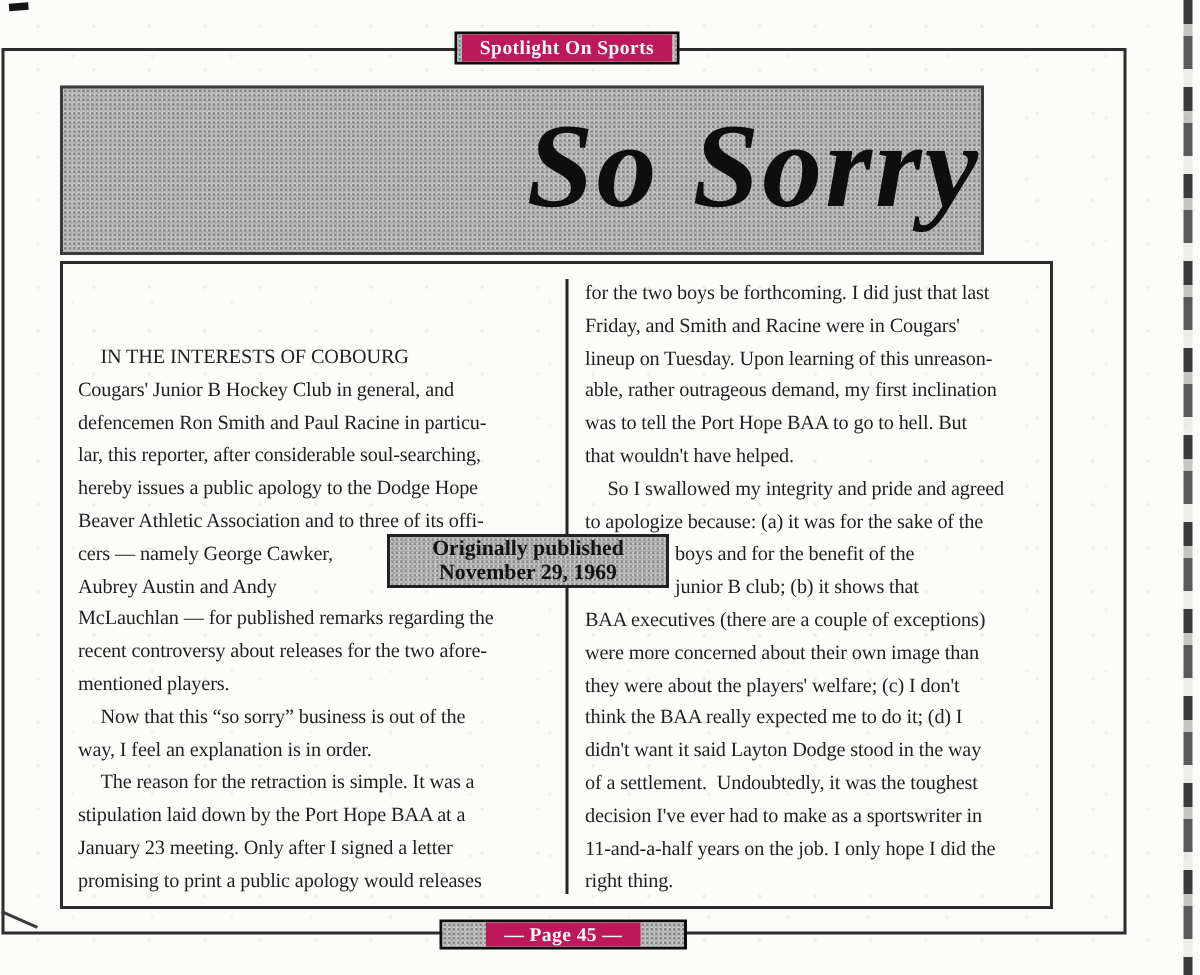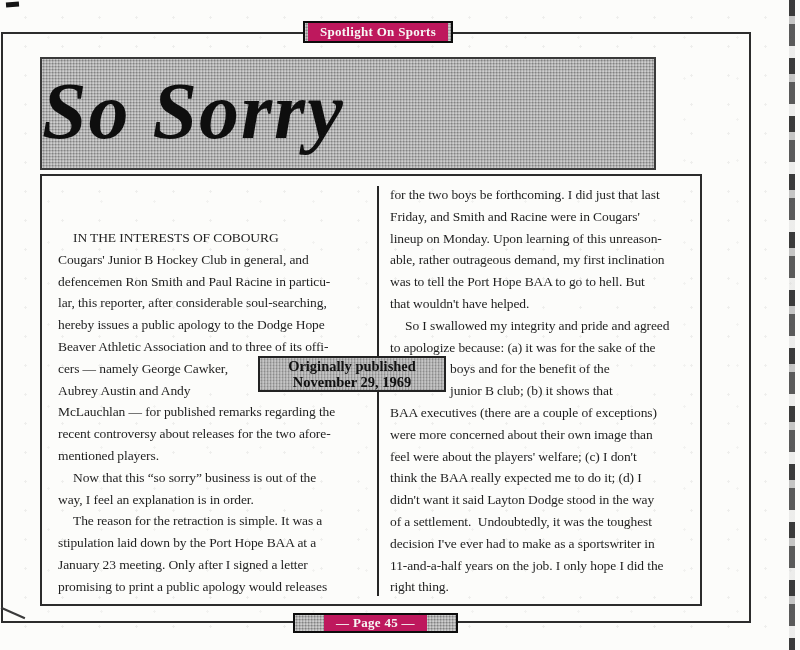--- a/index.html
+++ b/index.html
@@ -41,33 +41,33 @@
     background:#be185d; color:#f7f7f5; font-weight:bold;
     padding:0 12px; height:100%; display:flex; align-items:center;
     letter-spacing:0.3px; white-space:nowrap;
   }
   .badge.hdr { left:303px; top:21px;  width:150px; height:22px; font-size:13px; }
   .badge.ftr { left:293px; top:613px; width:165px; height:20px; font-size:13px; }
   
   .title-box {
     position:absolute; left:40px; top:57px; width:616px; height:113px;
     border:2px solid #3a3a3a;
-    display:flex; align-items:center; justify-content:flex-start; z-index:2;
+    display:flex; align-items:center; justify-content:flex-end; z-index:2;
   }
   .title-text {
     font-style:italic; font-weight:bold; font-size:80px; line-height:1;
     color:#0e0e0e; letter-spacing:2px; padding-bottom:6px;
   }
   
   .content-box {
     position:absolute; left:40px; top:174px; width:662px; height:432px;
     border:2px solid #2c2c2c; background:transparent; z-index:1;
   }
   .col { position:absolute; font-size:13.5px; letter-spacing:-0.1px; color:#1f1f1f; }
-  .col-left  { left:58px;  top:230px; width:314px; }
+  .col-left  { left:52px;  top:230px; width:314px; }
   .col-right { left:390px; top:187px; width:302px; }
   .ln { height:21.8px; white-space:pre; text-align:left; }
   .ln.i { padding-left:15px; }
   .ln.w { padding-left:60px; }
   .col-rule {
     position:absolute; left:377px; top:186px; width:2px; height:410px;
     background:#262626; z-index:1;
   }
   
   .inset-box {
@@ -127,31 +127,31 @@
     <div class="ln i">Now that this “so sorry” business is out of the</div>
     <div class="ln">way, I feel an explanation is in order.</div>
     <div class="ln i">The reason for the retraction is simple. It was a</div>
     <div class="ln">stipulation laid down by the Port Hope BAA at a</div>
     <div class="ln">January 23 meeting. Only after I signed a letter</div>
     <div class="ln">promising to print a public apology would releases</div>
   </div>
 <div class="col col-right">
     <div class="ln">for the two boys be forthcoming. I did just that last</div>
     <div class="ln">Friday, and Smith and Racine were in Cougars'</div>
-    <div class="ln">lineup on Monday. Upon learning of this unreason-</div>
+    <div class="ln">lineup on Tuesday. Upon learning of this unreason-</div>
     <div class="ln">able, rather outrageous demand, my first inclination</div>
     <div class="ln">was to tell the Port Hope BAA to go to hell. But</div>
     <div class="ln">that wouldn't have helped.</div>
     <div class="ln i">So I swallowed my integrity and pride and agreed</div>
     <div class="ln">to apologize because: (a) it was for the sake of the</div>
     <div class="ln w">boys and for the benefit of the</div>
     <div class="ln w">junior B club; (b) it shows that</div>
     <div class="ln">BAA executives (there are a couple of exceptions)</div>
     <div class="ln">were more concerned about their own image than</div>
-    <div class="ln">feel were about the players' welfare; (c) I don't</div>
+    <div class="ln">they were about the players' welfare; (c) I don't</div>
     <div class="ln">think the BAA really expected me to do it; (d) I</div>
     <div class="ln">didn't want it said Layton Dodge stood in the way</div>
     <div class="ln">of a settlement.  Undoubtedly, it was the toughest</div>
     <div class="ln">decision I've ever had to make as a sportswriter in</div>
     <div class="ln">11-and-a-half years on the job. I only hope I did the</div>
     <div class="ln">right thing.</div>
   </div>
 
 <div class="inset-box halftone">
   <div>Originally published</div>

